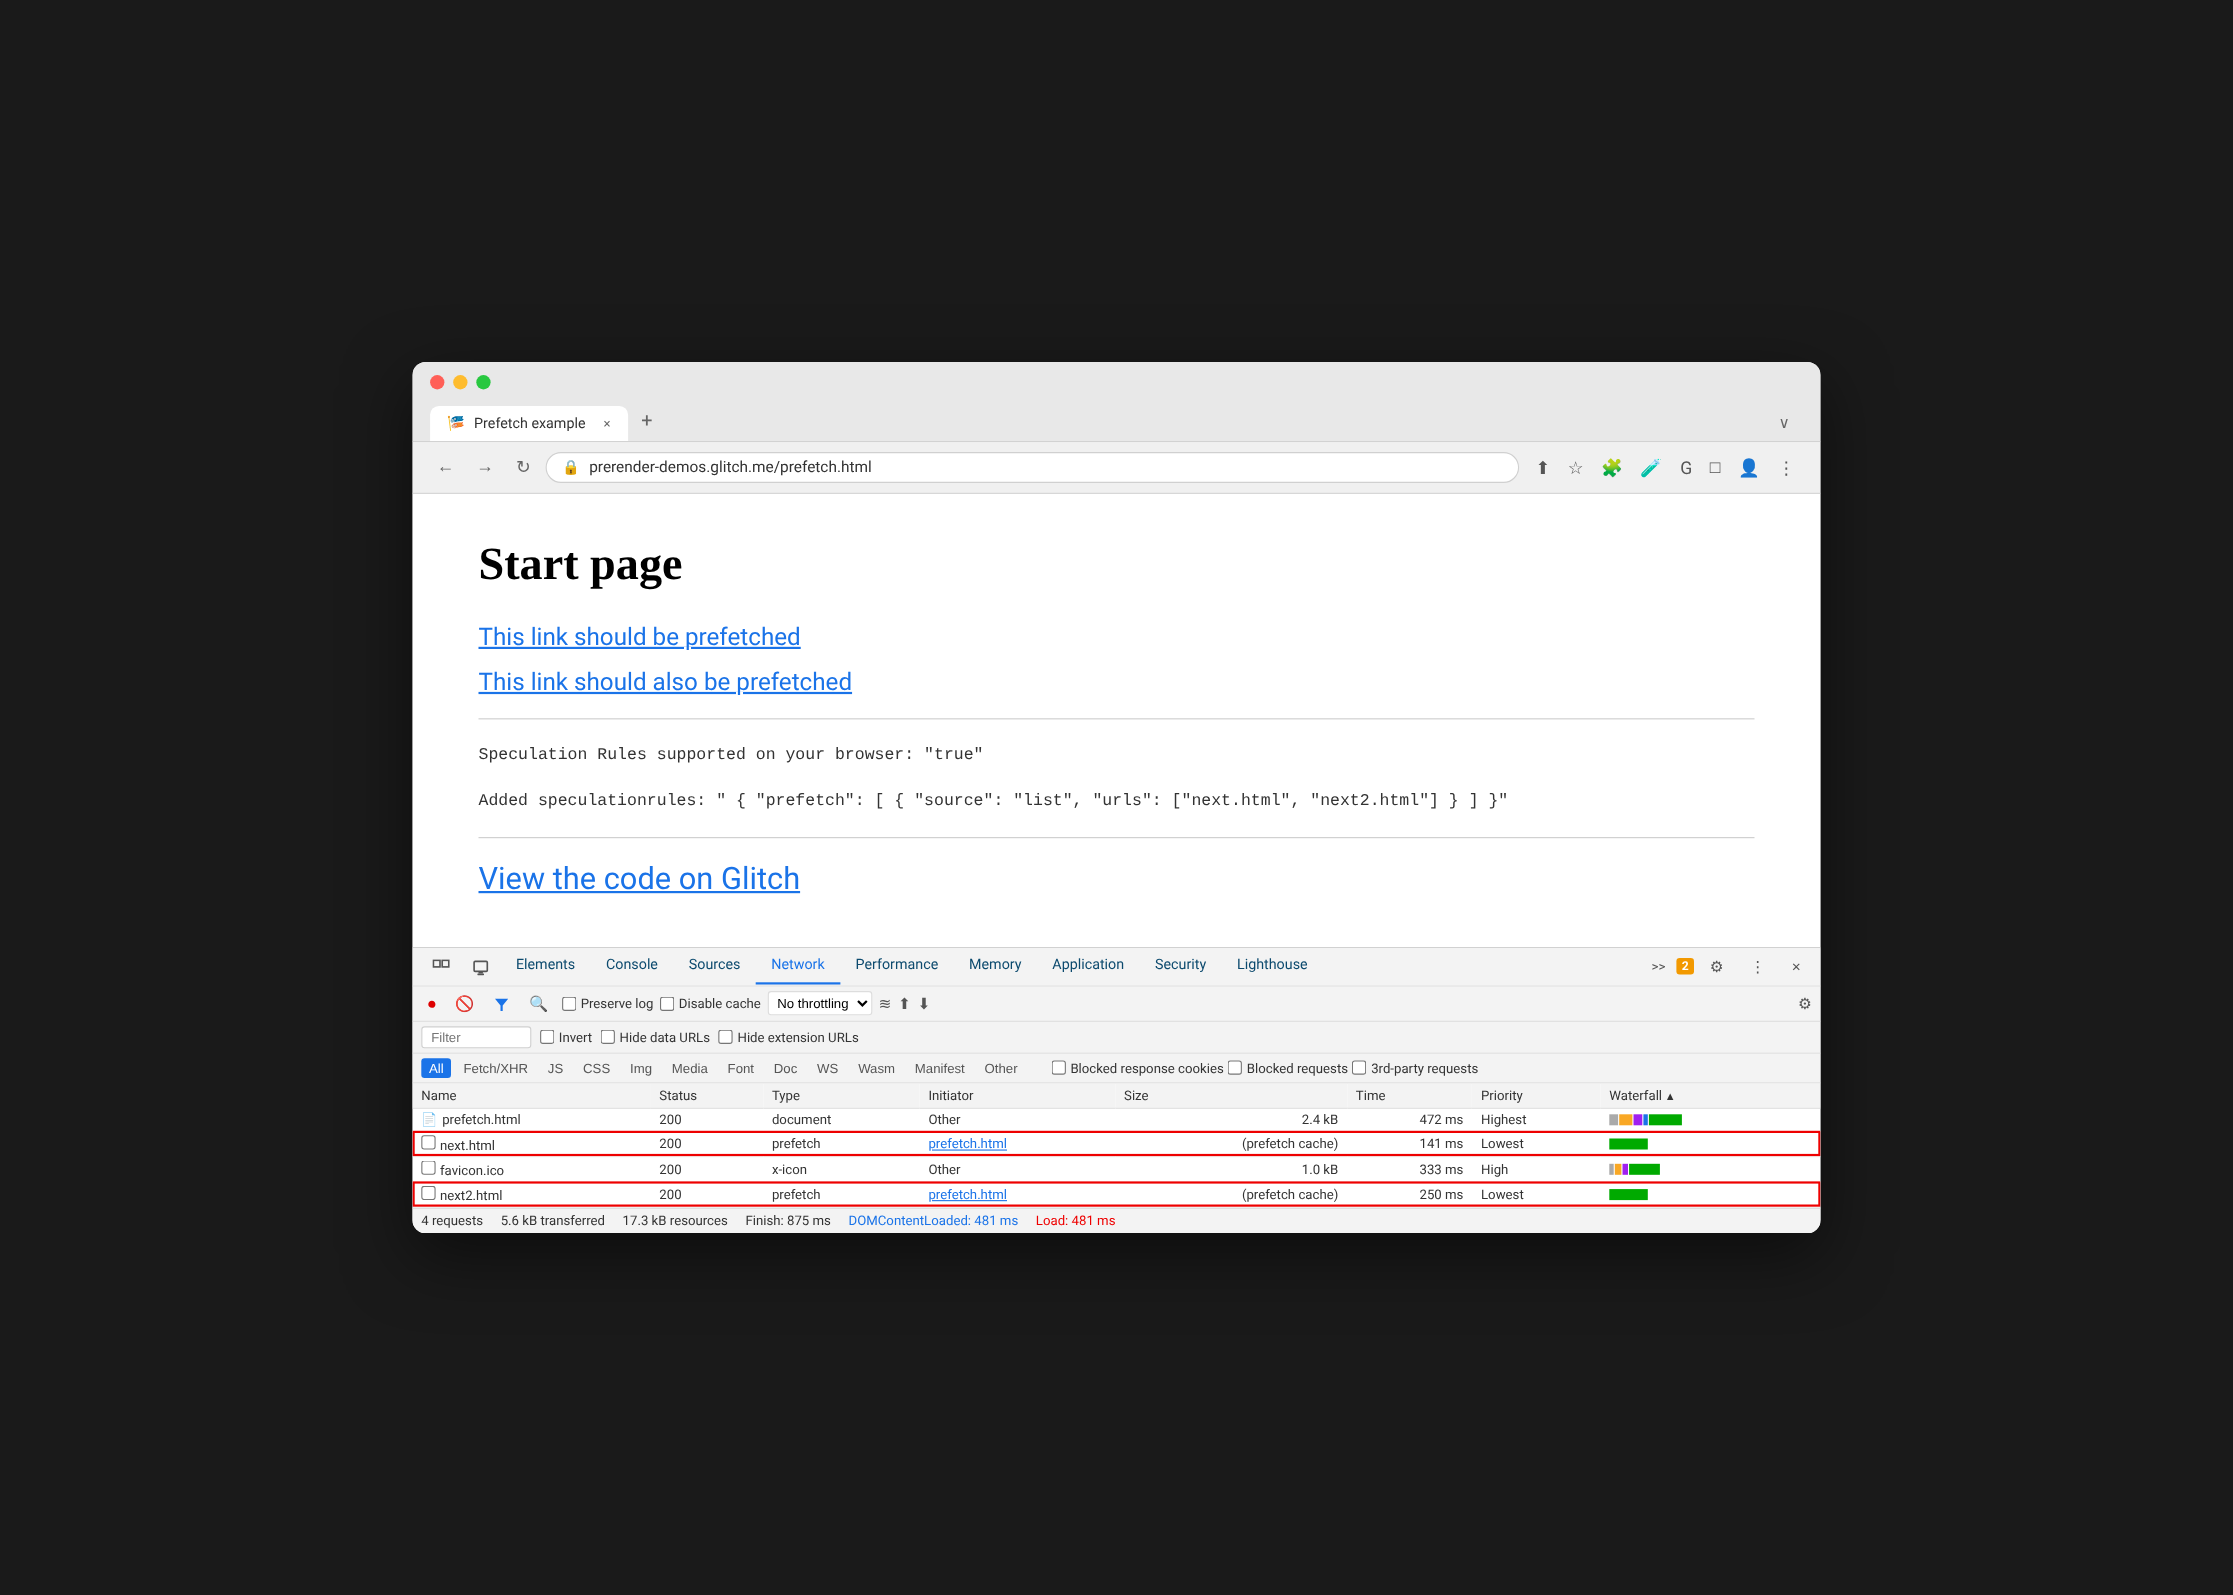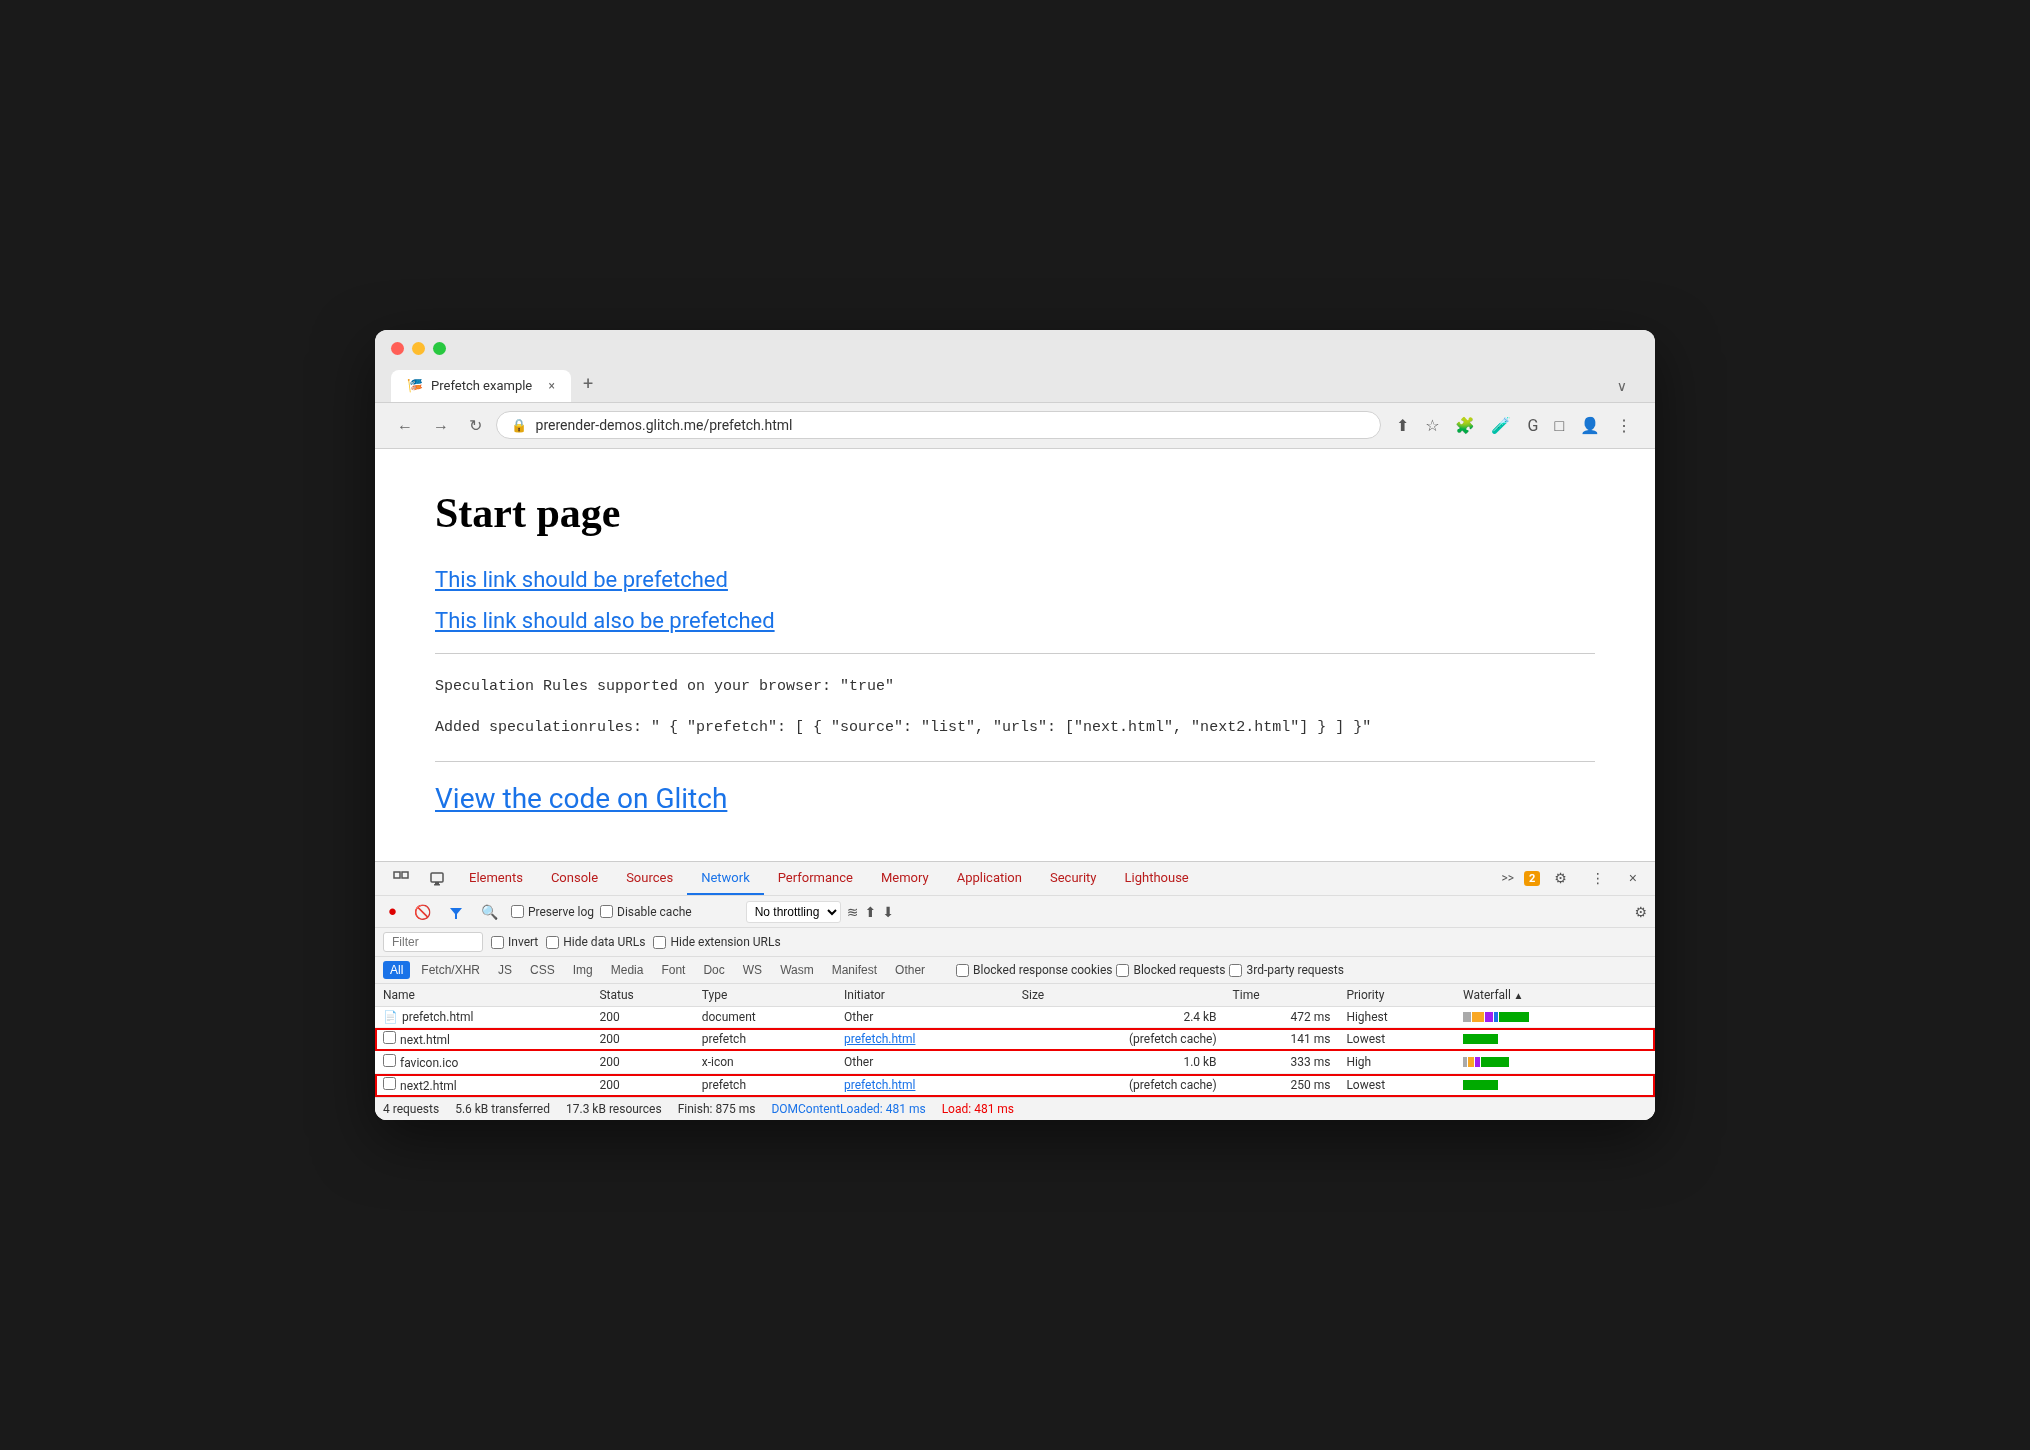--- a/index.html
+++ b/index.html
@@ -172,21 +172,21 @@
       padding: 8px 10px;
       cursor: pointer;
       color: #555;
       border: none;
       background: none;
       font-size: 14px;
     }
     .devtools-tab {
       padding: 8px 14px;
       cursor: pointer;
-      color: #b91c1c;
+      color: #0c4a6e;
       font-size: 13px;
       border-bottom: 2px solid transparent;
       white-space: nowrap;
     }
     .devtools-tab.active {
       color: #1a73e8;
       border-bottom: 2px solid #1a73e8;
     }
     .devtools-tab-more {
       padding: 8px 6px;
@@ -233,21 +233,20 @@
       font-size: 12px;
       color: #333;
       cursor: pointer;
     }
     .net-select {
       font-size: 12px;
       border: 1px solid #ddd;
       padding: 2px 4px;
       background: #fff;
       border-radius: 3px;
-      margin-left: 48px;
     }
     .net-filter-row {
       display: flex;
       align-items: center;
       padding: 4px 8px;
       background: #f3f3f3;
       border-bottom: 1px solid #ddd;
       gap: 8px;
     }
     .filter-input {

